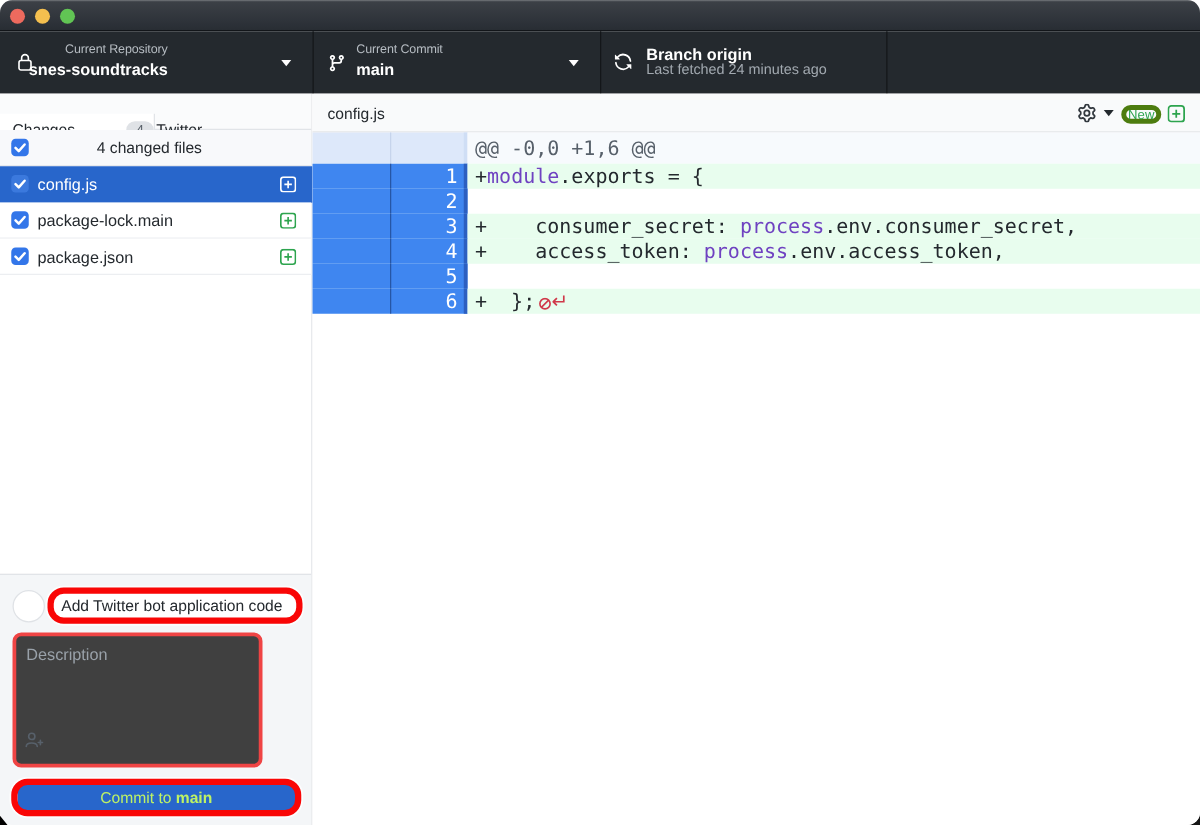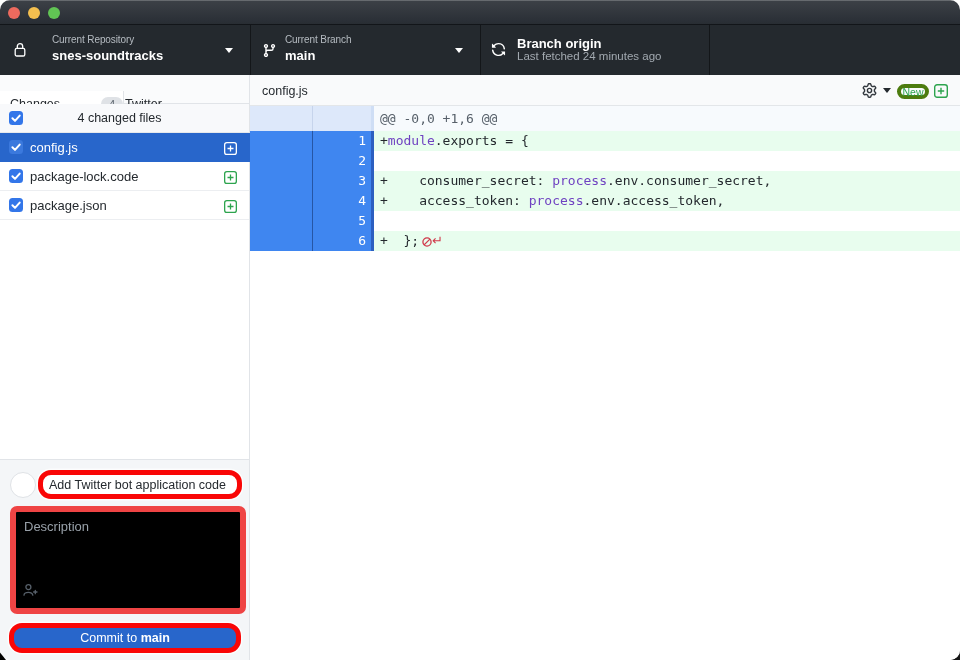--- a/index.html
+++ b/index.html
@@ -61,27 +61,27 @@
   .plus-box { position:absolute; left:224px; width:13px; height:13px; }
 
   
   .commit-panel { position:absolute; left:0; top:384px; width:249px; height:201px;
     background:#f4f6f8; border-top:1px solid #e1e4e8; }
   .avatar { position:absolute; left:10px; top:12px; width:26px; height:26px; border-radius:50%;
     background:#ffffff; border:1px solid #dfe2e6; }
   .summary-input { position:absolute; left:40px; top:12px; width:198px; height:26px;
     background:#ffffff; border:1px solid #dee1e5; border-radius:5px;
     font-size:12.5px; color:#24292e; padding:0 8px; display:flex; align-items:center; white-space:nowrap; overflow:hidden; }
-  .description-box { position:absolute; left:10px; top:46px; width:236px; height:108px;
-    background:#000000; border:6px solid #ef4444; border-radius:7px; }
+  .description-box { position:absolute; left:10px; top:46px; width:200px; height:108px;
+    background:#404040; border:3px solid #ef4444; border-radius:7px; }
   .description-placeholder { position:absolute; left:8px; top:7px; font-size:13px; color:#99a1a9; }
   .coauthor-icon { position:absolute; left:6px; bottom:6px; }
   .commit-button { position:absolute; left:14px; top:167px; width:222px; height:22px;
     background:#2866cb; border-radius:5px; display:flex; align-items:center; justify-content:center;
-    font-size:12.5px; color:#ffffff; }
+    font-size:12.5px; color:#bef264; }
   .commit-label { white-space:pre; }
   .annotation { position:absolute; border:5px solid #f90606; border-radius:13px;
     box-shadow:0 0 0 1.5px rgba(255,255,255,.75); z-index:5; }
   .ann-summary { left:38px; top:10px;  width:204px; height:28.5px; }
   .ann-button  { left:9px;    top:162.5px;  width:232px; height:30.5px; }
 
   
   .main { position:absolute; left:250px; top:75px; width:710px; height:585px; background:#ffffff; }
   .file-header { position:absolute; left:0; top:0; width:710px; height:31px;
     background:#f9fafb; border-bottom:1px solid #e3e6e9; }
@@ -89,21 +89,21 @@
   .fh-gear { position:absolute; left:612px; top:8px; }
   .fh-chevron { position:absolute; left:633px; top:13px; width:0; height:0;
     border-left:4.5px solid transparent; border-right:4.5px solid transparent; border-top:5px solid #24292e; }
   .fh-new-badge { position:absolute; left:647px; top:9px; width:32px; height:15px;
     border:4px solid #4d7c0f; border-radius:8px; font-size:10.5px; color:#2da44e;
     display:flex; align-items:center; justify-content:center; }
   .fh-plus { position:absolute; left:684px; top:9px; }
 
   
   .diff { position:absolute; left:0; top:31px; width:710px;
-    font-family:"DejaVu Sans Mono", monospace; font-size:13px; }
+    font-family:"DejaVu Sans Mono", monospace; font-size:16px; }
   .hunk-row { position:relative; width:710px; height:25px; }
   .hunk-gutter { position:absolute; left:0; top:0; width:124px; height:25px; background:#dde8fa; }
   .hunk-gutter .col-div { position:absolute; left:62px; top:0; width:1px; height:25px; background:#c6d4ec; }
   .hunk-gutter .edge { position:absolute; left:121px; top:0; width:3px; height:25px; background:#cfdef5; }
   .hunk-content { position:absolute; left:124px; top:0; width:586px; height:25px; background:#f7fafd;
     color:#57606a; line-height:25px; padding-left:6px; white-space:pre; }
   .diff-row { position:relative; width:710px; height:20px; }
   .diff-gutter { position:absolute; left:0; top:0; width:124px; height:20px; background:#3f86f0; }
   .diff-gutter .col-div { position:absolute; left:62px; top:0; width:1px; height:20px; background:rgba(13,38,90,.5); }
   .diff-gutter .edge { position:absolute; left:121px; top:0; width:3px; height:20px; background:#2c5fc0; }
@@ -133,31 +133,31 @@
 
   <div class="toolbar">
     <div class="tb-section" style="left:0;width:250px;">
       <span class="tb-icon" style="left:13px;">
         <svg width="14" height="16" viewBox="0 0 14 16" fill="none" stroke="#ffffff" stroke-width="1.3">
           <rect x="2.2" y="6.4" width="9.6" height="7.6" rx="1.6"></rect>
           <path d="M4.3 6.2 V4.4 a2.7 2.7 0 0 1 5.4 0 V6.2"></path>
         </svg>
       </span>
       <span class="tb-label" style="left:36px;top:9px;margin-left:16px;">Current Repository</span>
-      <span class="tb-value" style="left:52px;top:23px;">snes-soundtracks</span>
+      <span class="tb-value" style="left:23px;top:23px;">snes-soundtracks</span>
       <span class="tb-chevron" style="left:225px;top:23px;"></span>
     </div>
     <div class="tb-divider" style="left:250px;"></div>
     <div class="tb-section" style="left:251px;width:229px;">
       <span class="tb-icon" style="left:11px;top:18px;">
         <svg width="15" height="15" viewBox="0 0 16 16" fill="#ffffff">
           <path d="M9.5 3.25a2.25 2.25 0 1 1 3 2.122V6A2.5 2.5 0 0 1 10 8.5H6a1 1 0 0 0-1 1v1.128a2.251 2.251 0 1 1-1.5 0V5.372a2.25 2.25 0 1 1 1.5 0v1.836A2.493 2.493 0 0 1 6 7h4a1 1 0 0 0 1-1v-.628A2.25 2.25 0 0 1 9.5 3.25Zm-6 0a.75.75 0 1 0 1.5 0 .75.75 0 0 0-1.5 0Zm8.25-.75a.75.75 0 1 0 0 1.5.75.75 0 0 0 0-1.5ZM4.25 12a.75.75 0 1 0 0 1.5.75.75 0 0 0 0-1.5Z"></path>
         </svg>
       </span>
-      <span class="tb-label" style="left:34px;top:9px;">Current Branch</span>
+      <span class="tb-label" style="left:34px;top:9px;">Current Commit</span>
       <span class="tb-value" style="left:34px;top:23px;">main</span>
       <span class="tb-chevron" style="left:204px;top:23px;"></span>
     </div>
     <div class="tb-divider" style="left:480px;"></div>
     <div class="tb-section" style="left:481px;width:228px;">
       <span class="tb-icon" style="left:10px;top:16.5px;">
         <svg width="15" height="15" viewBox="0 0 16 16" fill="#ffffff">
           <path d="M1.705 8.005a.75.75 0 0 1 .834.656 5.5 5.5 0 0 0 9.592 2.97l-1.204-1.204a.25.25 0 0 1 .177-.427h3.646a.25.25 0 0 1 .25.25v3.646a.25.25 0 0 1-.427.177l-1.38-1.38A7.002 7.002 0 0 1 1.05 8.84a.75.75 0 0 1 .656-.834ZM8 2.5a5.487 5.487 0 0 0-4.131 1.869l1.204 1.204A.25.25 0 0 1 4.896 6H1.25A.25.25 0 0 1 1 5.75V2.104a.25.25 0 0 1 .427-.177l1.38 1.38A7.002 7.002 0 0 1 14.95 7.16a.75.75 0 0 1-1.49.178A5.5 5.5 0 0 0 8 2.5Z"></path>
         </svg>
       </span>
@@ -198,21 +198,21 @@
               <rect x="0.65" y="0.65" width="11.7" height="11.7" rx="2.2"></rect>
               <path d="M6.5 3.5 V9.5 M3.5 6.5 H9.5"></path>
             </svg></span>
         </div>
         <div class="file-row">
           <div class="checkbox" style="top: 7px;">
             <svg width="14" height="14" viewBox="0 0 14 14" fill="none" stroke="#ffffff" stroke-width="2" stroke-linecap="round" stroke-linejoin="round">
               <path d="M3.4 7.3 L6 9.9 L10.7 4.6"></path>
             </svg>
           </div>
-          <span class="file-name">package-lock.code</span>
+          <span class="file-name">package-lock.main</span>
           <span class="plus-box" style="top: 8px;"><svg width="13" height="13" viewBox="0 0 13 13" fill="none" stroke="#2da44e" stroke-width="1.3">
               <rect x="0.65" y="0.65" width="11.7" height="11.7" rx="2.2"></rect>
               <path d="M6.5 3.5 V9.5 M3.5 6.5 H9.5"></path>
             </svg></span>
         </div>
         <div class="file-row">
           <div class="checkbox" style="top: 7px;">
             <svg width="14" height="14" viewBox="0 0 14 14" fill="none" stroke="#ffffff" stroke-width="2" stroke-linecap="round" stroke-linejoin="round">
               <path d="M3.4 7.3 L6 9.9 L10.7 4.6"></path>
             </svg>

